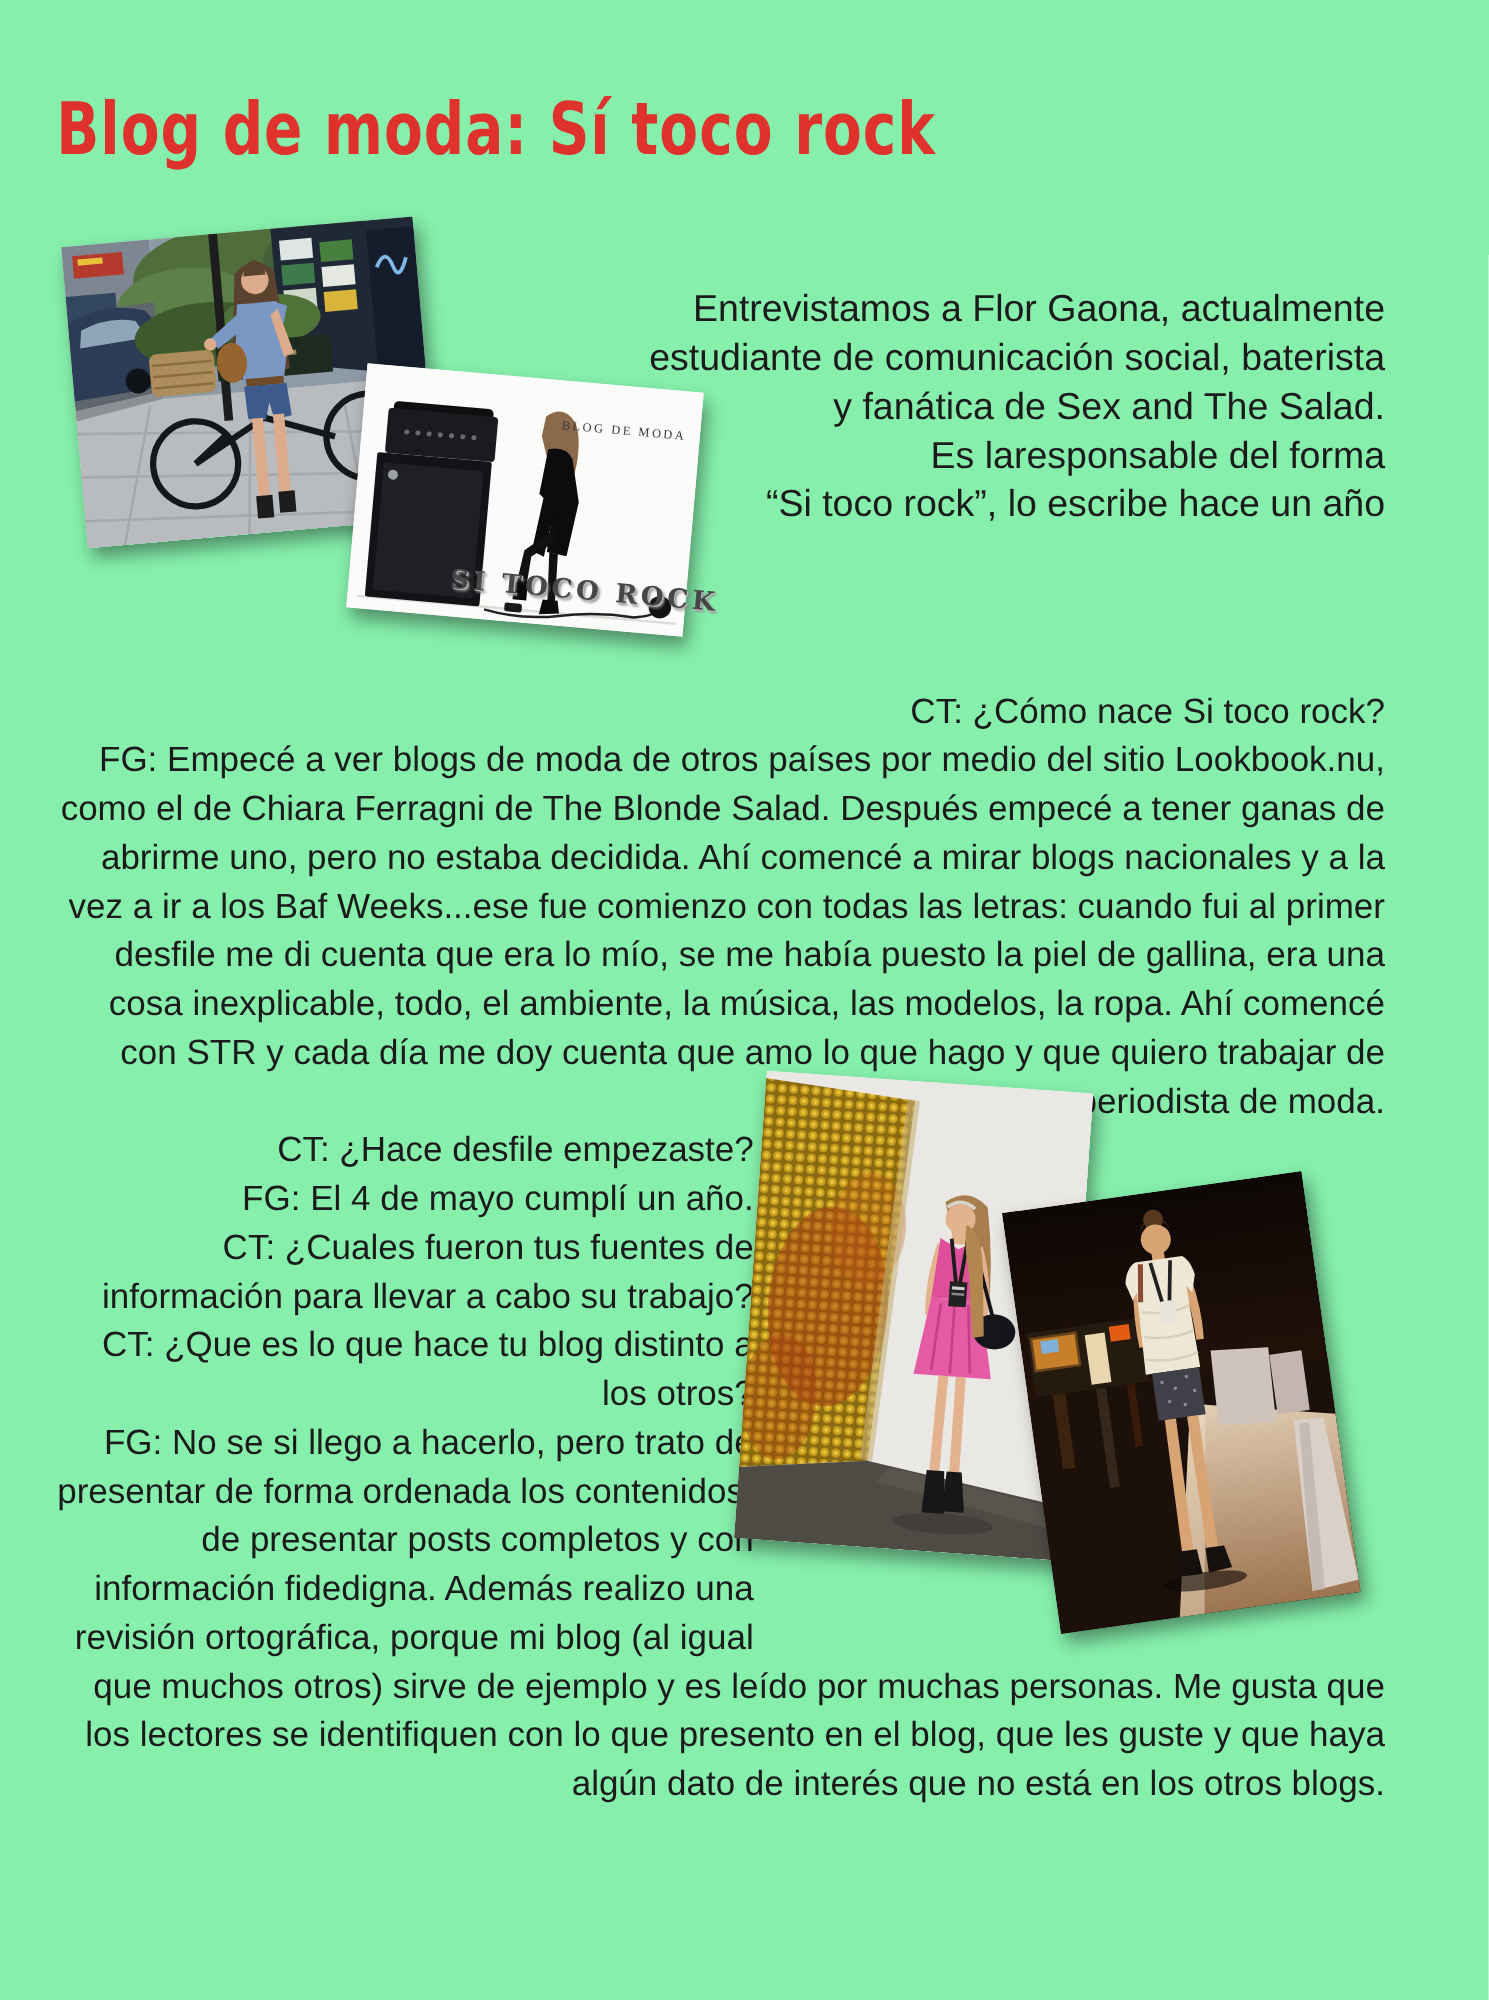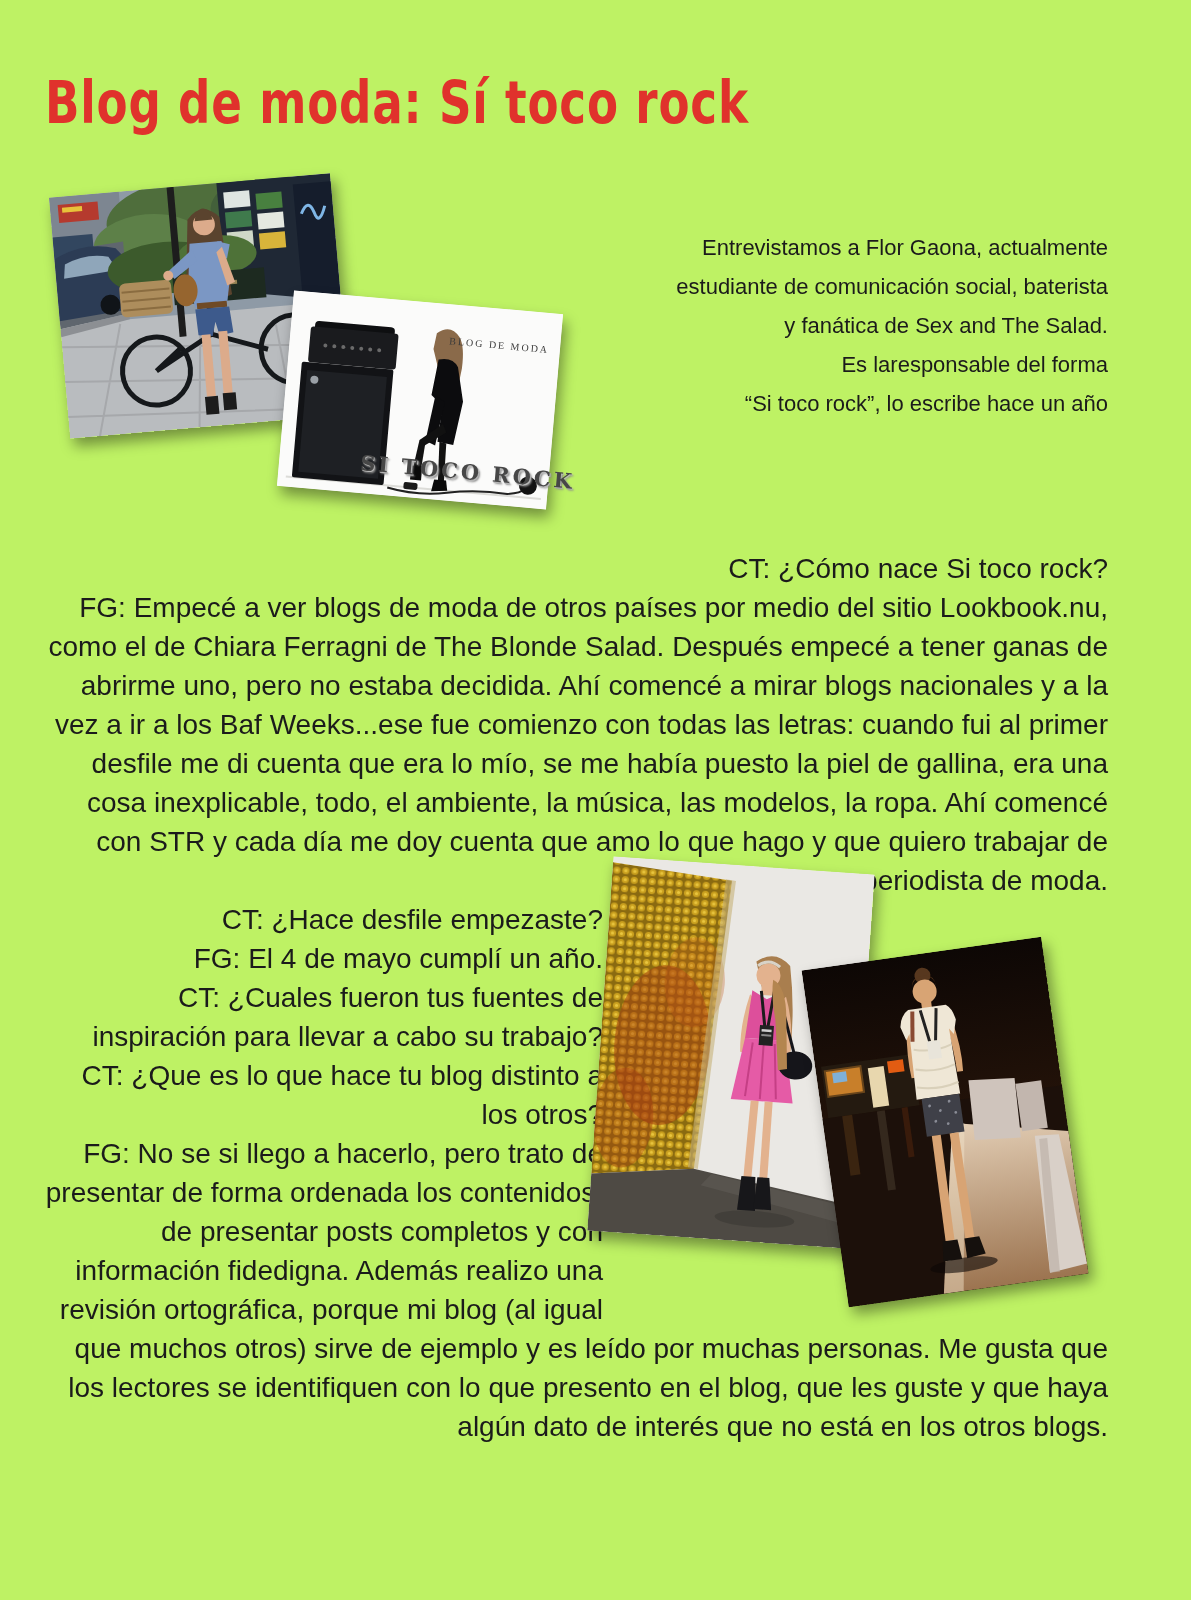--- a/index.html
+++ b/index.html
@@ -8,21 +8,21 @@
     overflow:hidden;font-family:"Liberation Sans",sans-serif;color:#1b1b1b;
   }
   .page-title{
     position:absolute;left:45px;top:74px;margin:0;
     font-family:"DejaVu Sans",sans-serif;font-weight:bold;
     font-size:58px;line-height:1;letter-spacing:1px;white-space:nowrap;
     transform:scaleX(0.78);transform-origin:left top;
   }
   .intro{
     position:absolute;left:500px;top:228px;width:608px;
-    font-size:22px;line-height:39px;text-align:right;
+    font-size:30px;line-height:39px;text-align:right;
   }
   .article{
     position:absolute;left:45px;top:549px;width:1063px;
     font-size:28px;line-height:39px;text-align:right;
   }
   .qa{margin:0;padding:0;}
   .photo-wrap-spacer{float:right;width:505px;height:429px;}
   figure.photo{margin:0;position:absolute;box-shadow:4px 8px 14px rgba(0,0,0,0.40);}
   figure.photo svg{display:block;width:100%;height:100%;}
   .photo-street{left:59px;top:185px;width:282px;height:242px;transform:rotate(-5deg);z-index:1;}
@@ -36,21 +36,21 @@
   .logotype{
     position:absolute;bottom:9%;left:30%;width:68%;
     font-family:"DejaVu Serif",serif;font-weight:bold;font-size:21px;
     letter-spacing:3px;color:#474747;white-space:nowrap;
     text-shadow:1px 1px 0 #b5b5b5,2px 2px 2px #8d8d8d;
   }
 </style>
 </head>
 <body>
 
-<div class="page" style="background: #bef264; color: rgb(27, 27, 27);">
+<div class="page" style="background: #86efac; color: rgb(27, 27, 27);">
 
   <h1 class="page-title" style="color: rgb(224, 50, 44);">Blog de moda: Sí toco rock</h1>
 
   <figure class="photo photo-street">
     <svg viewBox="0 0 282 242" preserveAspectRatio="none">
       <rect width="282" height="242" fill="#b9bcbf"></rect>
       <rect width="282" height="128" fill="#8e9aa6"></rect>
       <rect x="0" y="0" width="70" height="55" fill="#7d8691"></rect>
       <rect x="8" y="8" width="40" height="18" fill="#b53a2e"></rect>
       <rect x="12" y="11" width="20" height="5" fill="#e8c23a"></rect>
@@ -149,21 +149,21 @@
       <div>Es laresponsable del forma</div>
       <div>“Si toco rock”, lo escribe hace un año</div>
     </div>
 
   <div class="article">
       <p class="qa">CT: ¿Cómo nace Si toco rock?</p>
       <p class="qa">FG: Empecé a ver blogs de moda de otros países por medio del sitio Lookbook.nu, como el de Chiara Ferragni de The Blonde Salad. Después empecé a tener ganas de abrirme uno, pero no estaba decidida. Ahí comencé a mirar blogs nacionales y a la vez a ir a los Baf Weeks...ese fue comienzo con todas las letras: cuando fui al primer desfile me di cuenta que era lo mío, se me había puesto la piel de gallina, era una cosa inexplicable, todo, el ambiente, la música, las modelos, la ropa. Ahí comencé con STR y cada día me doy cuenta que amo lo que hago y que quiero trabajar de periodista de moda.</p>
       <div class="photo-wrap-spacer"></div>
       <p class="qa">CT: ¿Hace desfile empezaste?</p>
       <p class="qa">FG: El 4 de mayo cumplí un año.</p>
-      <p class="qa">CT: ¿Cuales fueron tus fuentes de inspiración para llevar a cabo su trabajo?</p>
+      <p class="qa">CT: ¿Cuales fueron tus fuentes de información para llevar a cabo su trabajo?</p>
       <p class="qa">CT: ¿Que es lo que hace tu blog distinto a los otros?</p>
       <p class="qa">FG: No se si llego a hacerlo, pero trato de presentar de forma ordenada los contenidos, de presentar posts completos y con información fidedigna. Además realizo una revisión ortográfica, porque mi blog (al igual que muchos otros) sirve de ejemplo y es leído por muchas personas. Me gusta que los lectores se identifiquen con lo que presento en el blog, que les guste y que haya algún dato de interés que no está en los otros blogs.</p>
     </div>
 
   <figure class="photo photo-pink">
     <svg viewBox="0 0 262 375" preserveAspectRatio="none">
       <defs>
         <pattern id="seq" width="9" height="9" patternUnits="userSpaceOnUse">
           <rect width="9" height="9" fill="#8a6a10"></rect>
           <circle cx="4.5" cy="4.5" r="3.6" fill="#caa01e"></circle>

